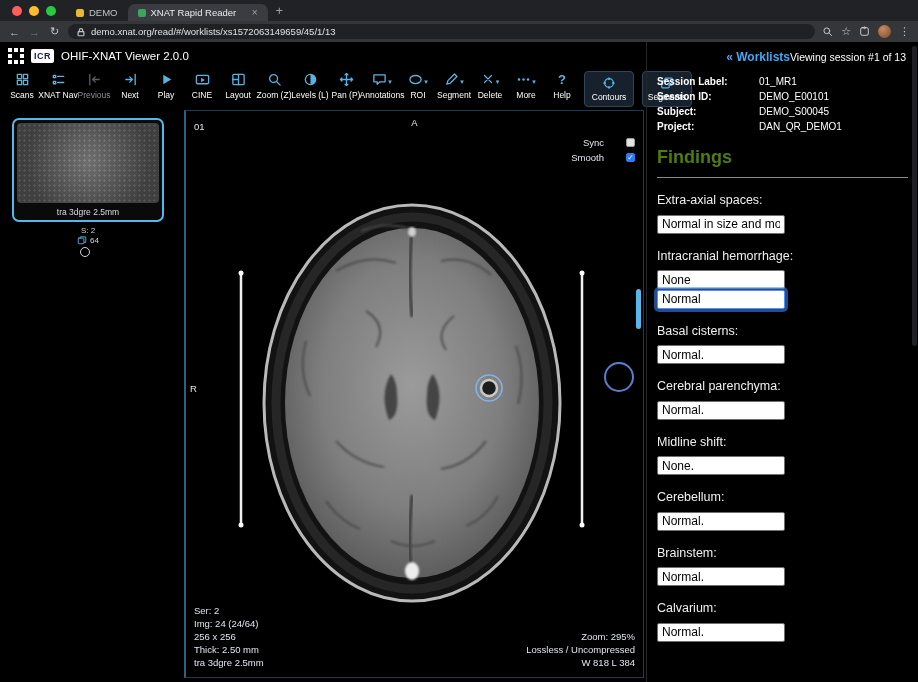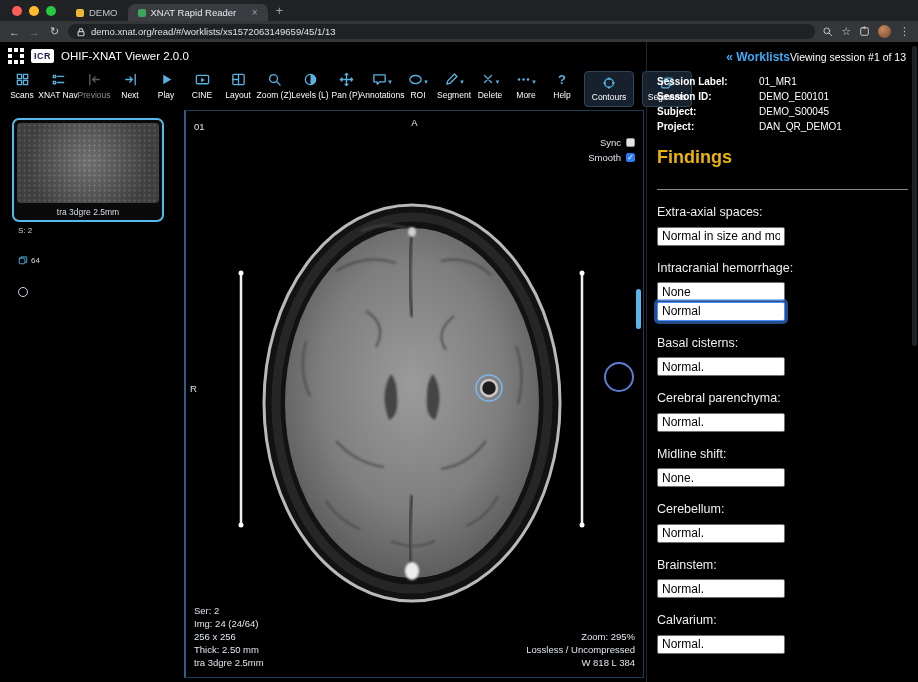--- a/index.html
+++ b/index.html
@@ -55,52 +55,52 @@
     display:flex; flex-direction:column; align-items:center; justify-content:center; gap:2px; color:#58b3e2; }
 
   .workspace { flex:1; display:flex; padding:0 0 4px; }
   .thumbs { width:184px; padding:8px 12px; }
   .thumbcard { width:152px; border:2px solid #58b7ea; border-radius:7px; background:#0a0a0a; padding:3px; }
   .thumbimg { height:80px; border-radius:4px; background:#575757;
     background-image: radial-gradient(circle at 50% 48%, rgba(255,255,255,.14), rgba(0,0,0,.28) 75%),
       radial-gradient(rgba(255,255,255,.16) 1px, transparent 1.3px);
     background-size:100% 100%, 5px 5px; }
   .thumblabel { color:#d7dde6; font-size:8.5px; text-align:center; margin-top:4px; }
-  .thumbmeta { width:152px; display:flex; flex-direction:column; align-items:flex-start; gap:20px;
+  .thumbmeta { width:152px; display:flex; flex-direction:column; align-items:center; gap:0;
     padding:4px 6px 0; color:#cfd6df; font-size:8px; }
   .badge { display:flex; gap:3px; align-items:center; }
   .roi-ind { width:10px; height:10px; border:1.5px solid #cfd6df; border-radius:50%; margin-top:2px; margin-right:6px; }
 
   .viewport { flex:1; position:relative; background:#000; border:1px solid #1d3b51;
     border-left:2px solid #2c6087; margin-right:2px; overflow:hidden; }
   .viewport svg.mri { position:absolute; inset:0; }
   .ov { position:absolute; color:#dfe6ee; font-size:9.5px; }
   .ov-num { top:10px; left:8px; }
   .ov-a { top:6px; left:50%; transform:translateX(-50%); }
   .ov-r { top:48%; left:4px; }
   .ov-checks { top:26px; right:8px; display:flex; flex-direction:column; gap:4px; align-items:flex-end; }
-  .checkrow { display:flex; align-items:center; gap:5px; }
+  .checkrow { display:flex; align-items:center; gap:22px; }
   .cb { width:9px; height:9px; border-radius:2px; background:#e3e3e3; border:1px solid #9a9a9a;
     font-size:8px; line-height:8px; text-align:center; color:transparent; }
   .cb.checked { background:#2e7bf6; border-color:#2e7bf6; color:#fff; }
   .ov-bl { bottom:8px; left:8px; line-height:13px; }
   .ov-br { bottom:8px; right:8px; text-align:right; line-height:13px; }
   .slice-scroll { position:absolute; right:2px; top:178px; width:5px; height:40px;
     background:#58b7ea; border-radius:3px; }
 
   
   .rp-top { display:flex; justify-content:flex-end; align-items:center; padding:8px 12px 0 10px; }
   .back-link { color:#3fa9f5; font-weight:bold; font-size:12px; cursor:pointer; }
   .viewing { color:#fff; font-size:10.5px; }
   .rp-meta { padding:10px 10px 0; }
   .mrow { display:flex; font-size:10px; line-height:15px; color:#fff; }
   .mlabel { width:102px; font-weight:bold; }
   .findings-wrap { padding:0 10px; }
-  .findings-title { color:#eab308; font-size:18px; font-weight:bold; margin-top:13px;
-    padding-bottom:21px; border-bottom:1px solid #8a8a8a; }
+  .findings-title { color:#4d7c0f; font-size:18px; font-weight:bold; margin-top:13px;
+    padding-bottom:9px; border-bottom:1px solid #8a8a8a; }
   .field label { display:block; color:#f0f0f0; font-size:12.5px; margin:15px 0 7px; }
   .field input { width:128px; height:19px; font-size:12px; font-family:"Liberation Sans",sans-serif;
     background:#fff; color:#000; border:1px solid #6f6f6f; border-radius:2px; padding:1px 4px; }
   .field input.focused { border-color:#4d90fe; box-shadow:0 0 0 3px rgba(64,140,255,.55); outline:none; }
   .rp-scrollbar { position:absolute; top:4px; right:1px; width:5px; height:300px;
     background:#34383d; border-radius:3px; opacity:.6; }
 
   svg.ic { stroke:currentColor; fill:none; stroke-width:1.4; stroke-linecap:round; stroke-linejoin:round; }
 </style>
 </head>

